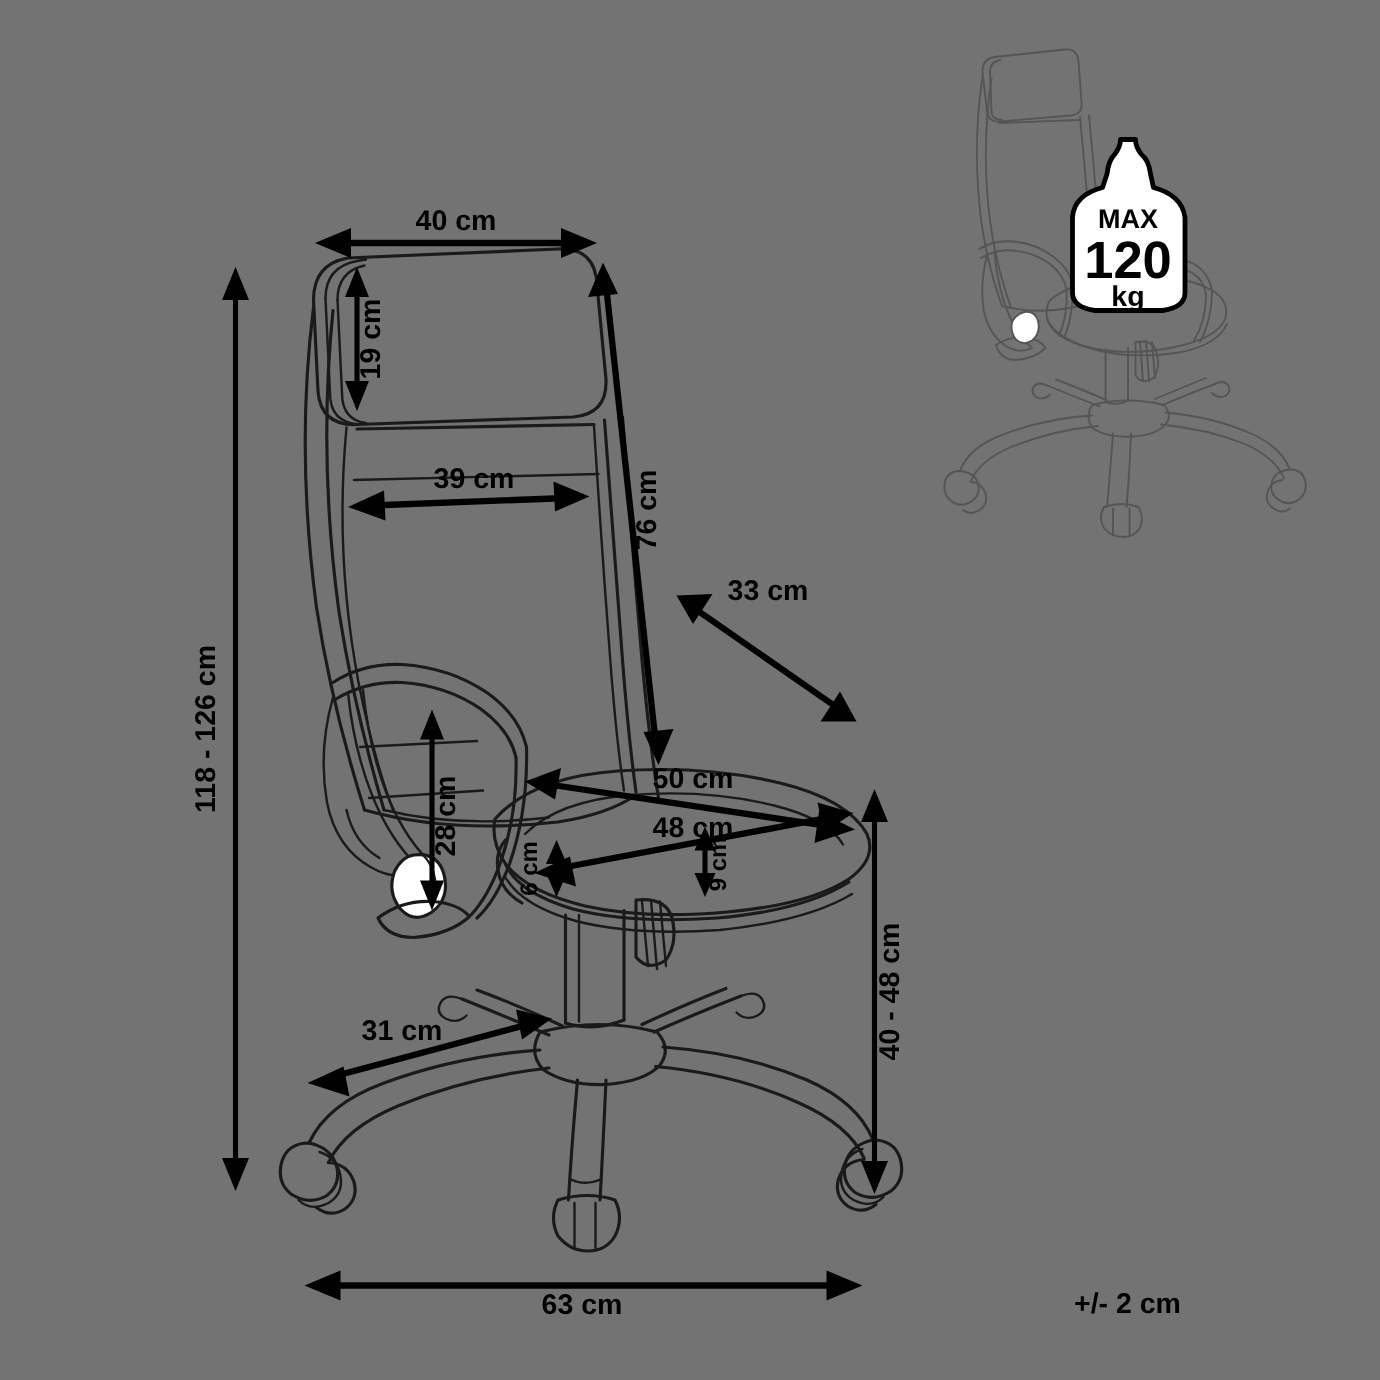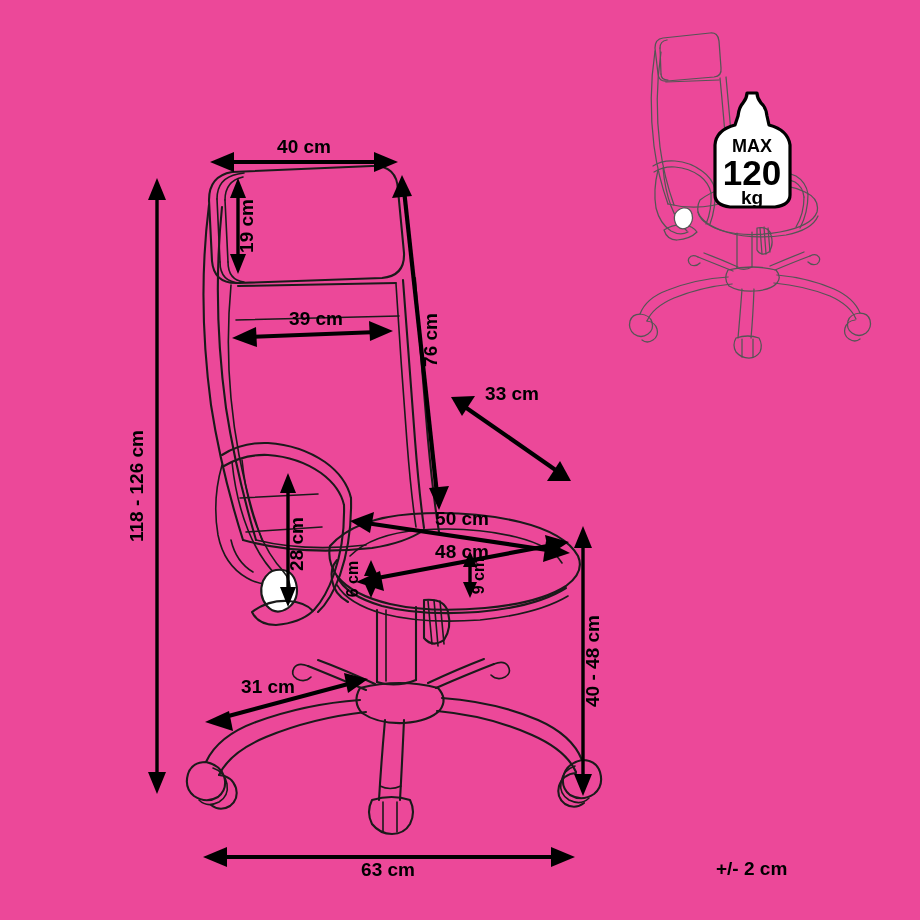--- a/index.html
+++ b/index.html
@@ -10,21 +10,21 @@
   body {
     width: 920px;
     height: 920px;
     font-family: "Liberation Sans", sans-serif;
     overflow: hidden;
   }
   #spec-sheet {
     position: relative;
     width: 920px;
     height: 920px;
-    background: #ec4899;
+    background: #737373;
   }
   #spec-svg {
     display: block;
     width: 920px;
     height: 920px;
   }
   .dim-label {
     font-family: "Liberation Sans", sans-serif;
     font-weight: bold;
     fill: #000000;

